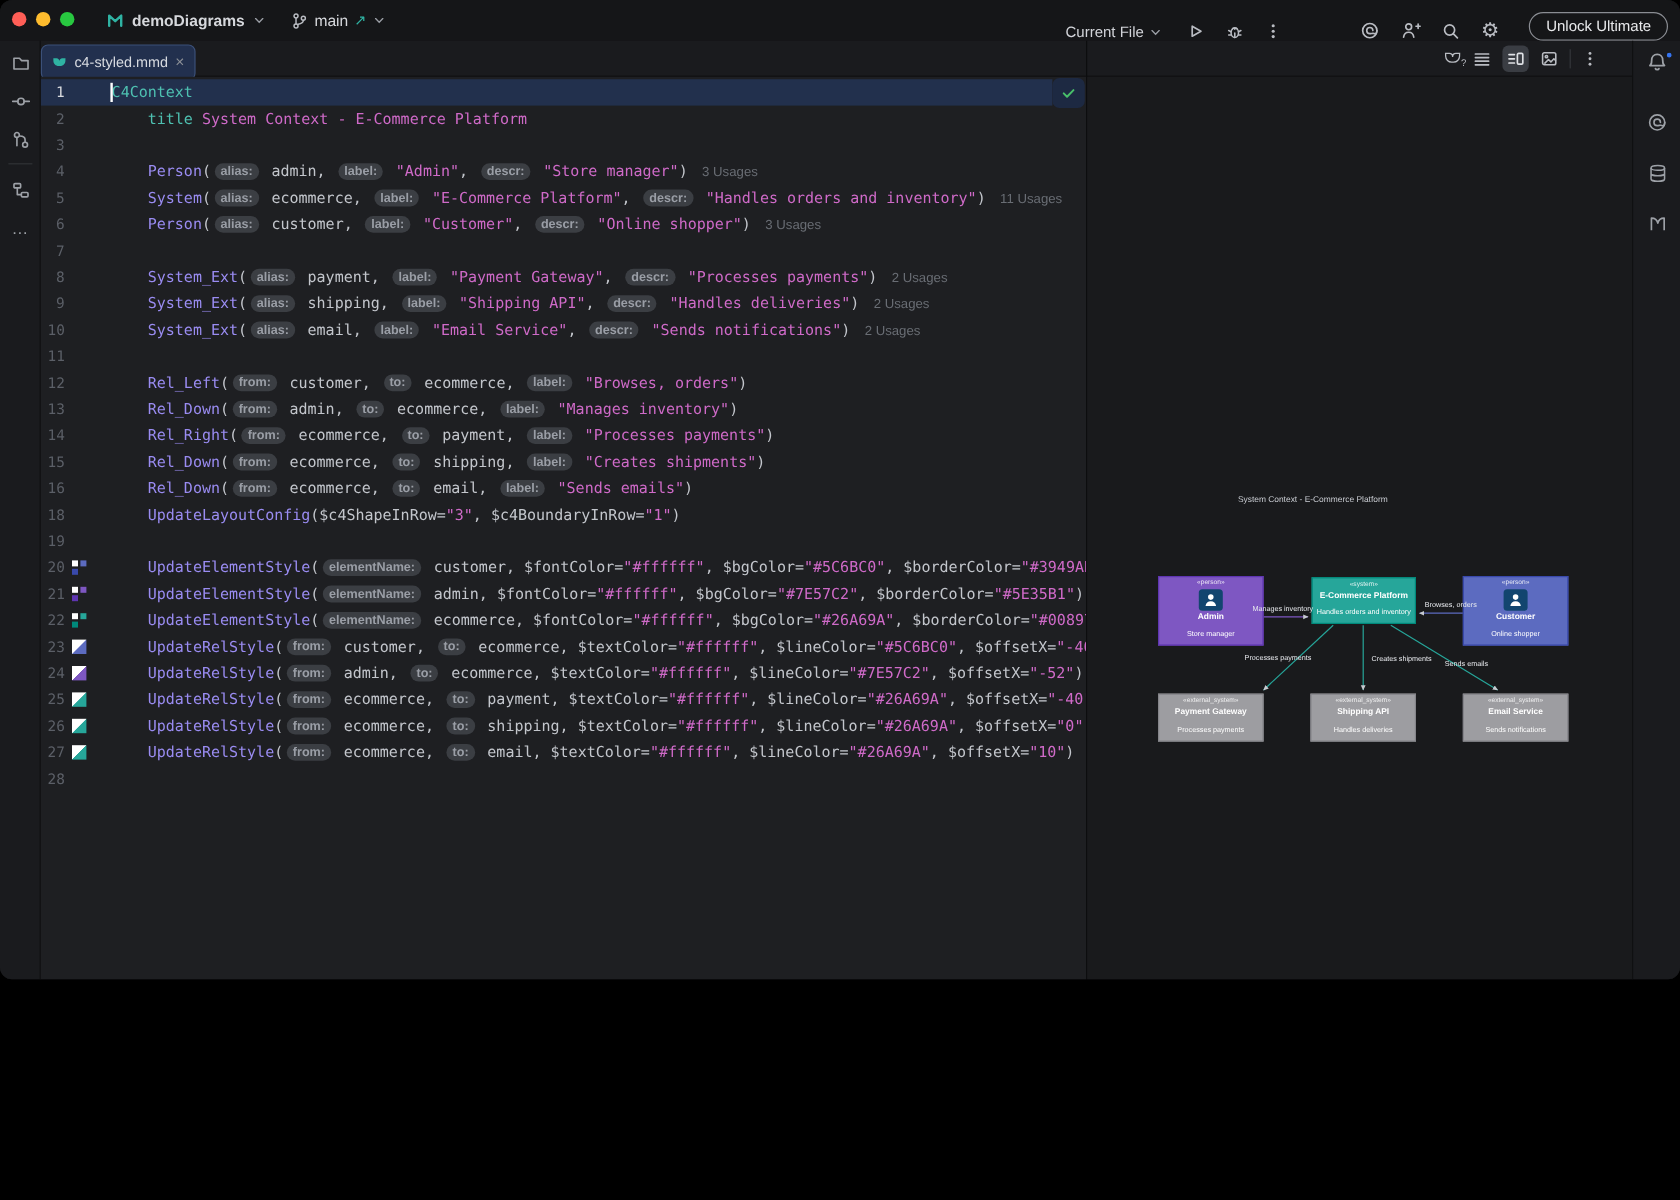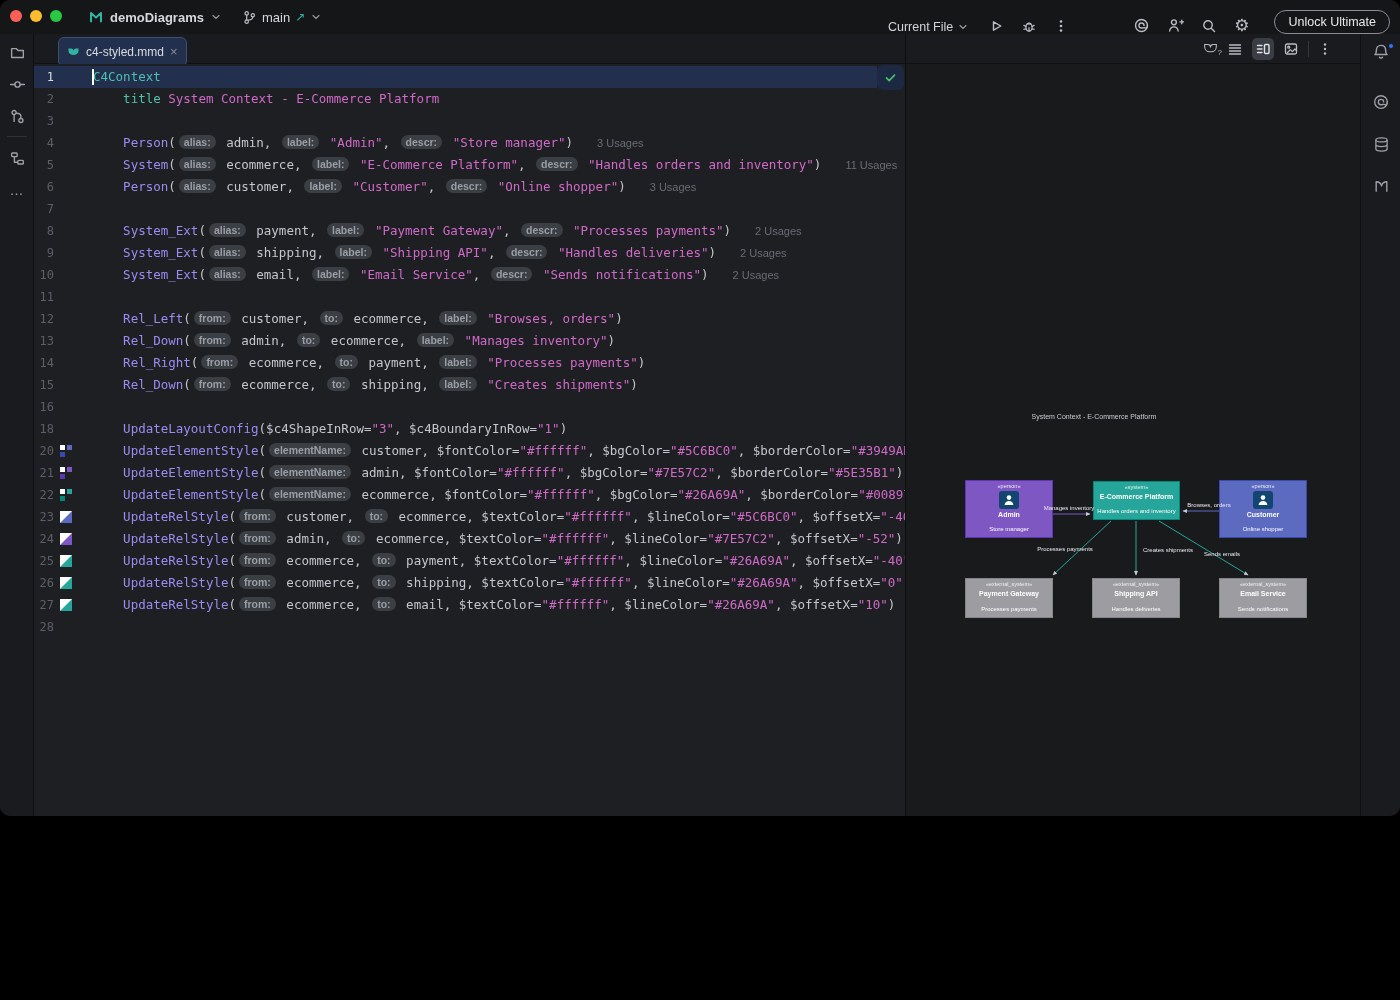--- a/index.html
+++ b/index.html
@@ -24,21 +24,21 @@
   .stripe { position:absolute; top:34px; width:34px; height:941px; background:#1a1b1e; }
   .stripe.left { left:0; border-right:1px solid #0f1011; }
   .stripe.rightwrap { left:1360px; width:40px; border-left:1px solid #0f1011; }
   .stripe .ic { position:absolute; left:0; width:34px; height:24px; }
   .stripe.rightwrap .ic { width:40px; }
   .sdiv { position:absolute; left:7px; width:20px; height:1px; background:#303236; }
   .dots3 { color:#9da1a7; font-size:14px; letter-spacing:1px; }
 
   
   .tabrow { position:absolute; left:34px; top:34px; width:1326px; height:30px; background:#1a1b1e; border-bottom:1px solid #0f1011; }
-  .tab { position:absolute; left:24px; top:3px; height:24px; display:flex; align-items:center; gap:6px; background:#22304e; border:1px solid #3b5078; border-radius:6px; padding:14px 8px; }
+  .tab { position:absolute; left:0; top:3px; height:24px; display:flex; align-items:center; gap:6px; background:#22304e; border:1px solid #3b5078; border-radius:6px; padding:14px 8px; }
   .tab .lbl { color:#d7dae0; font-size:12px; }
   .tab .x { color:#8b8f96; font-size:13px; line-height:12px; }
   .etools { position:absolute; right:28px; top:0; height:30px; display:flex; align-items:center; gap:9px; }
   .etools .sel { background:#3a3d43; border-radius:5px; padding:3px; }
   .vline { width:1px; height:16px; background:#34363b; }
   .qmark { position:relative; }
   .qmark::after { content:"?"; position:absolute; right:-4px; bottom:-2px; font-size:8px; color:#b9bcc2; }
 
   
   .editor { position:absolute; left:34px; top:64px; width:871px; height:911px; background:#1e1f22; overflow:hidden; }
@@ -46,21 +46,21 @@
   .crow { position:relative; height:22px; }
   .crow.act::before { content:""; position:absolute; left:0; top:0; width:843px; height:22px; background:#22304d; }
   .ln { position:absolute; left:0; top:0; width:20px; text-align:right; font-family:"DejaVu Sans Mono",monospace; font-size:12px; color:#5b5f67; line-height:22px; }
   .crow.act .ln { color:#d8dade; }
   .sw { position:absolute; left:26px; top:5px; width:12px; height:12px; }
   .sw3 i { position:absolute; width:5px; height:5px; }
   .sw3 i:nth-child(1){ left:0; top:0; } .sw3 i:nth-child(2){ left:7px; top:0; } .sw3 i:nth-child(3){ left:0; top:7px; }
   .cd { position:absolute; left:59px; top:0; line-height:22px; font-family:"DejaVu Sans Mono",monospace; font-size:12.5px; white-space:pre; color:#c3c6cc; }
   .tk-kw { color:#4ec0b1; } .tk-fn { color:#9a8cf2; } .tk-str { color:#cf6ac8; } .tk-txt { color:#c3c6cc; }
   .tk-pill { display:inline-block; background:#3b3e43; color:#9a9ea6; border-radius:8px; font-family:"Liberation Sans",sans-serif; font-size:10.5px; line-height:14px; padding:0 5px; margin:0 3px; vertical-align:1px;font-weight:bold; }
-  .tk-usages { color:#696d74; font-family:"Liberation Sans",sans-serif; font-size:11px; margin-left:24px; }
+  .tk-usages { color:#696d74; font-family:"Liberation Sans",sans-serif; font-size:11px; margin-left:12px; }
   .caret { position:absolute; left:58px; top:3px; width:1.5px; height:16px; background:#ffffff; }
   .check-badge { position:absolute; left:843px; top:1px; width:27px; height:25px; background:#1d2942; border-radius:6px; display:flex; align-items:center; justify-content:center; }
   .hscroll { position:absolute; left:61px; top:899px; width:655px; height:6px; border-radius:3px; background:#45484d; }
   .vdiv { position:absolute; left:905px; top:34px; width:1px; height:941px; background:#0c0d0e; }
 
   
   .preview { position:absolute; left:906px; top:64px; width:454px; height:911px; background:#191a1c; }
   .dtitle { position:absolute; left:188px; top:349px; transform:translateX(-50%); font-size:7px; color:#c9ccd2; white-space:nowrap; }
   .edges { position:absolute; left:0; top:0; }
   .node { position:absolute; display:flex; flex-direction:column; align-items:center; border:1px solid; color:#fff; text-align:center; padding:2px; overflow:hidden; }
@@ -358,24 +358,29 @@
         <div class="crow">
           <span class="ln">14</span>
           <span class="cd"><span class="tk-txt">    </span><span class="tk-fn">Rel_Right</span><span class="tk-txt">(</span><span class="tk-pill">from:</span><span class="tk-txt"> ecommerce, </span><span class="tk-pill">to:</span><span class="tk-txt"> payment, </span><span class="tk-pill">label:</span><span class="tk-str"> "Processes payments"</span><span class="tk-txt">)</span></span>
         </div>
         <div class="crow">
           <span class="ln">15</span>
           <span class="cd"><span class="tk-txt">    </span><span class="tk-fn">Rel_Down</span><span class="tk-txt">(</span><span class="tk-pill">from:</span><span class="tk-txt"> ecommerce, </span><span class="tk-pill">to:</span><span class="tk-txt"> shipping, </span><span class="tk-pill">label:</span><span class="tk-str"> "Creates shipments"</span><span class="tk-txt">)</span></span>
         </div>
         <div class="crow">
           <span class="ln">16</span>
+          <span class="cd"><span class="tk-txt">    </span><span class="tk-fn">Rel_Down</span><span class="tk-txt">(</span><span class="tk-pill">from:</span><span class="tk-txt"> ecommerce, </span><span class="tk-pill">to:</span><span class="tk-txt"> email, </span><span class="tk-pill">label:</span><span class="tk-str"> "Sends emails"</span><span class="tk-txt">)</span></span>
         </div>
         <div class="crow">
           <span class="ln">18</span>
           <span class="cd"><span class="tk-txt">    </span><span class="tk-fn">UpdateLayoutConfig</span><span class="tk-txt">($c4ShapeInRow=</span><span class="tk-str">"3"</span><span class="tk-txt">, $c4BoundaryInRow=</span><span class="tk-str">"1"</span><span class="tk-txt">)</span></span>
+        </div>
+        <div class="crow">
+          <span class="ln">19</span>
+          <span class="cd"></span>
         </div>
         <div class="crow">
           <span class="ln">20</span>
           <span class="sw sw3">
             <i style="background: rgb(255, 255, 255);"></i>
             <i style="background: rgb(92, 107, 192);"></i>
             <i style="background: rgb(57, 73, 171);"></i>
           </span>
           <span class="cd"><span class="tk-txt">    </span><span class="tk-fn">UpdateElementStyle</span><span class="tk-txt">(</span><span class="tk-pill">elementName:</span><span class="tk-txt"> customer, $fontColor=</span><span class="tk-str">"#ffffff"</span><span class="tk-txt">, $bgColor=</span><span class="tk-str">"#5C6BC0"</span><span class="tk-txt">, $borderColor=</span><span class="tk-str">"#3949AB"</span></span>
         </div>

